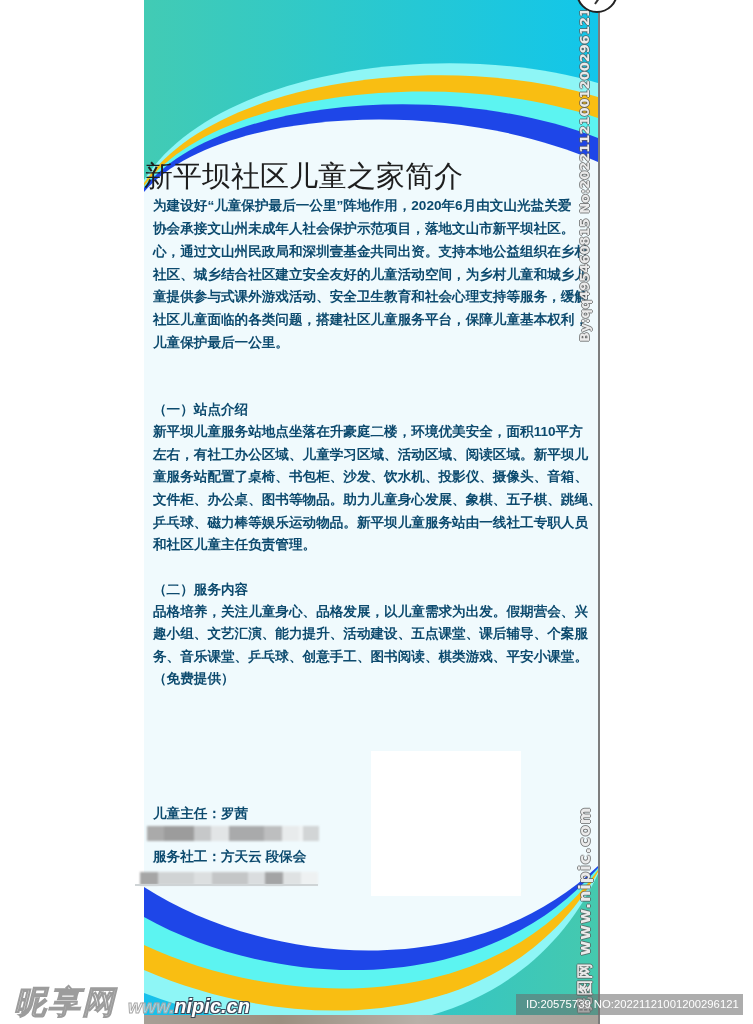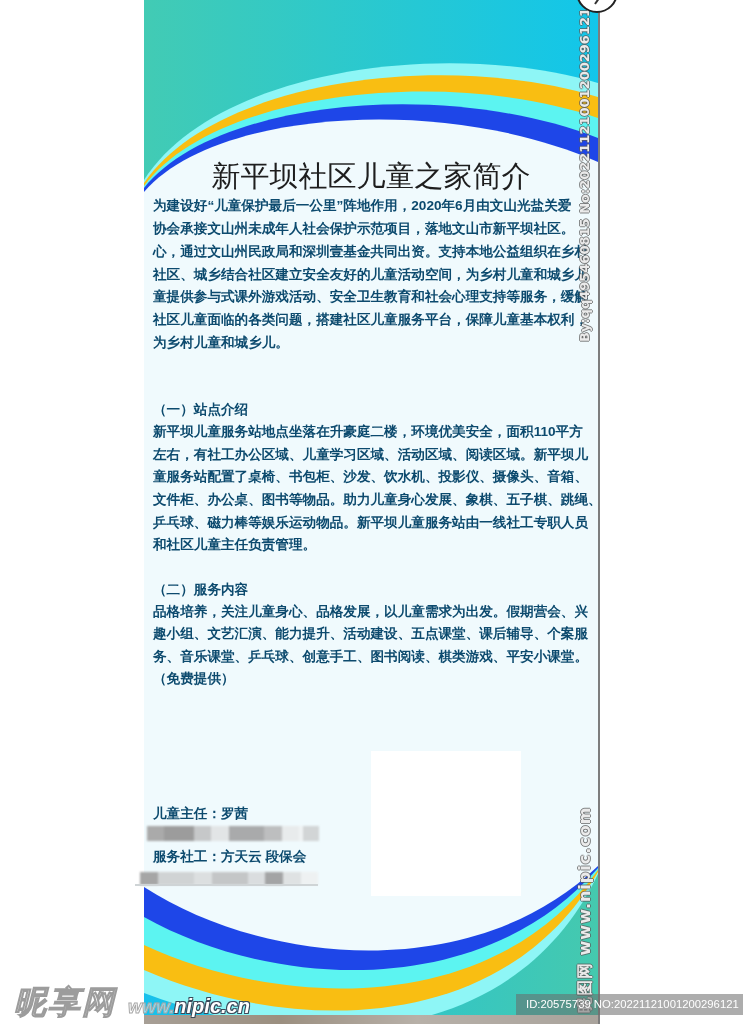--- a/index.html
+++ b/index.html
@@ -3,21 +3,21 @@
 <meta charset="utf-8">
 <style>
 *{box-sizing:border-box;margin:0;padding:0}
 html,body{width:753px;height:1024px;background:#ffffff;overflow:hidden}
 body{position:relative;font-family:"Liberation Sans","DejaVu Sans",sans-serif}
 
 .poster{position:absolute;left:144px;top:0;width:454px;height:1015px;background:#f0fafd;overflow:hidden}
 .deco-top{position:absolute;left:0;top:0;width:454px;height:200px;display:block}
 .deco-bottom{position:absolute;left:0;top:850px;width:454px;height:165px;display:block}
 
-.title{position:absolute;left:0;top:158px;width:454px;height:36px;line-height:36px;text-align:center;
+.title{position:absolute;left:0;top:158px;width:454px;height:36px;line-height:36px;text-align:left;
   font-size:29px;color:#1e1e1e;font-weight:normal;white-space:nowrap}
 
 .block{position:absolute;left:9px;width:440px;font-size:13.6px;font-weight:bold;color:#0c4a6e;white-space:nowrap}
 .block .line{display:block}
 .intro{top:195px;line-height:22.85px}
 .intro .line{height:22.85px}
 .sec1{top:398.7px;line-height:22.6px}
 .sec1 .line{height:22.6px}
 .sec2{top:578.7px;line-height:22.4px}
 .sec2 .line{height:22.4px}
@@ -96,21 +96,21 @@
 
   <h1 class="title">新平坝社区儿童之家简介</h1>
 
   <div class="block intro">
     <span class="line">为建设好“儿童保护最后一公里”阵地作用，2020年6月由文山光盐关爱</span>
     <span class="line">协会承接文山州未成年人社会保护示范项目，落地文山市新平坝社区。</span>
     <span class="line">心，通过文山州民政局和深圳壹基金共同出资。支持本地公益组织在乡村</span>
     <span class="line">社区、城乡结合社区建立安全友好的儿童活动空间，为乡村儿童和城乡儿</span>
     <span class="line">童提供参与式课外游戏活动、安全卫生教育和社会心理支持等服务，缓解</span>
     <span class="line">社区儿童面临的各类问题，搭建社区儿童服务平台，保障儿童基本权利，</span>
-    <span class="line">为乡村儿童和城乡儿。</span>
+    <span class="line">儿童保护最后一公里。</span>
   </div>
 
   <div class="block sec1">
     <span class="line">（一）站点介绍</span>
     <span class="line">新平坝儿童服务站地点坐落在升豪庭二楼，环境优美安全，面积110平方</span>
     <span class="line">左右，有社工办公区域、儿童学习区域、活动区域、阅读区域。新平坝儿</span>
     <span class="line">童服务站配置了桌椅、书包柜、沙发、饮水机、投影仪、摄像头、音箱、</span>
     <span class="line">文件柜、办公桌、图书等物品。助力儿童身心发展、象棋、五子棋、跳绳、</span>
     <span class="line">乒乓球、磁力棒等娱乐运动物品。新平坝儿童服务站由一线社工专职人员</span>
     <span class="line">和社区儿童主任负责管理。</span>

